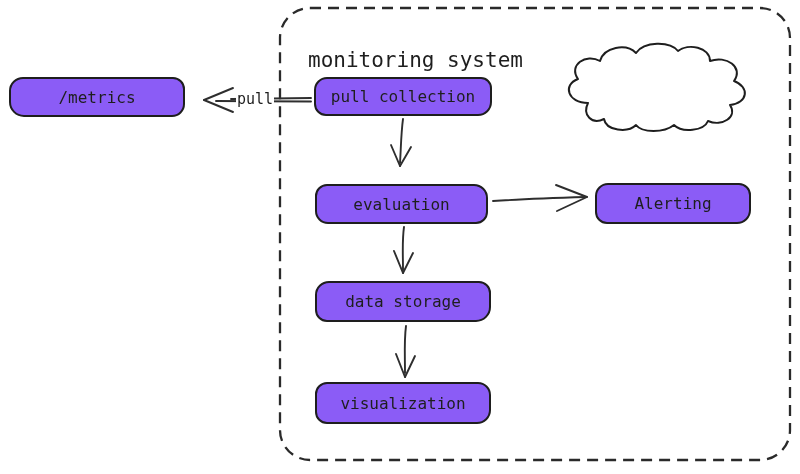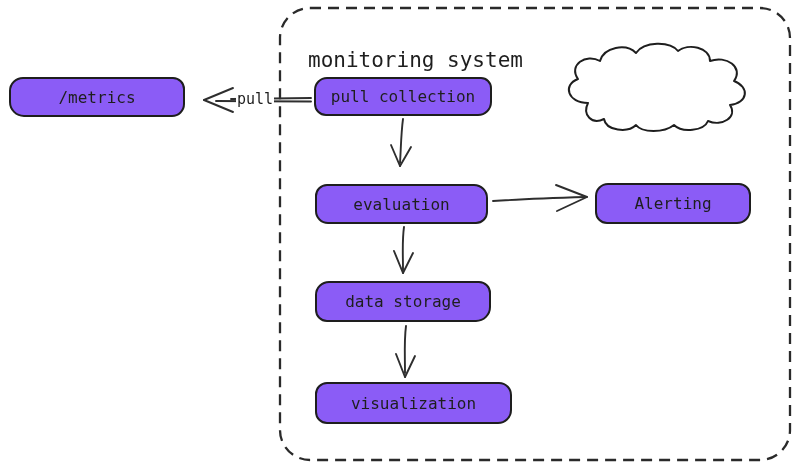--- a/index.html
+++ b/index.html
@@ -138,20 +138,20 @@
   <div class="diagram-title">monitoring system</div>
 
   <div class="node" style="left:9px; top:77px; width:176px; height:40px; border-radius:14px 12px 13px 15px;">/metrics</div>
 
   <div class="node" style="left:314px; top:77px; width:178px; height:39px;">pull collection</div>
 
   <div class="node" style="left:315px; top:184px; width:173px; height:40px; border-radius:12px 14px 12px 13px;">evaluation</div>
 
   <div class="node" style="left:315px; top:281px; width:176px; height:41px; border-radius:14px 12px 15px 12px;">data storage</div>
 
-  <div class="node" style="left:315px; top:382px; width:197px; height:42px; border-radius:12px 13px 14px 12px;">visualization</div>
+  <div class="node" style="left:315px; top:382px; width:176px; height:42px; border-radius:12px 13px 14px 12px;">visualization</div>
 
   <div class="node" style="left:595px; top:183px; width:156px; height:41px; border-radius:13px 12px 14px 12px;">Alerting</div>
 
 
   <div class="edge-label">pull</div>
 
 </div>
 
 </body></html>

